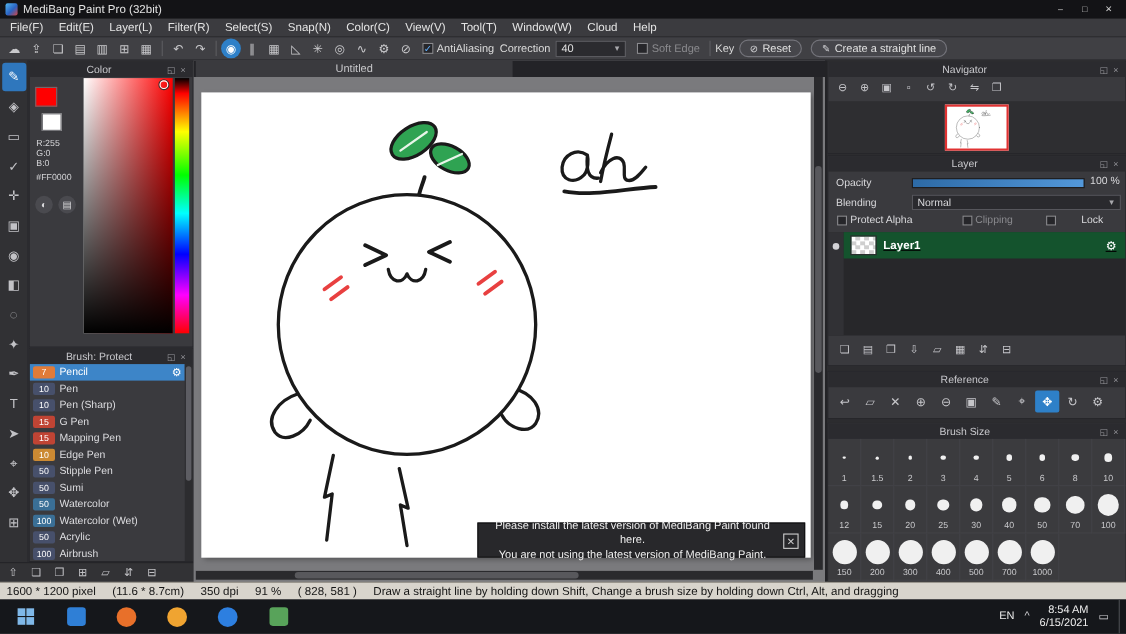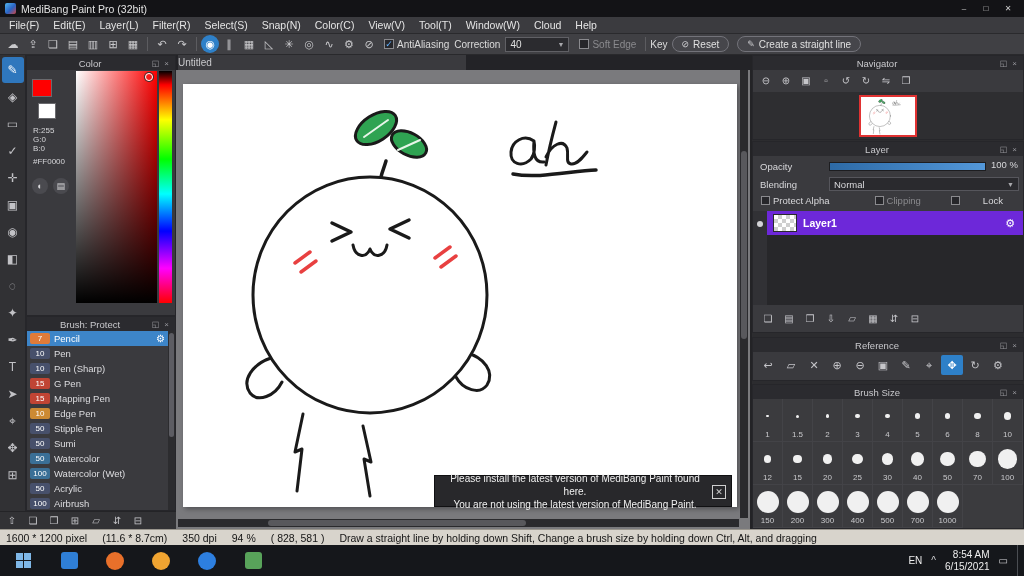--- a/index.html
+++ b/index.html
@@ -65,21 +65,21 @@
   .brush-gear { margin-left:auto; margin-right:3px; font-size:10px; color:#fff; }
   .brush-scroll { position:absolute; right:0; top:14px; width:7px; bottom:0; background:#2c2c2f; }
   .brush-scroll .thumb { position:absolute; left:1px; right:1px; top:2px; height:58%; background:#5d5d63; border-radius:3px; }
 
   .left-footer { position:absolute; left:0; top:511px; width:176px; height:18px; background:#323235; border-top:1px solid #242427; display:flex; align-items:center; gap:5px; padding-left:4px; }
   .lf-icon { width:16px; height:15px; display:flex; align-items:center; justify-content:center; font-size:10px; color:#c3c3c7; }
 
   
   .canvas-area { position:absolute; left:176px; top:55px; width:574px; height:474px; background:#7a7a7d; }
   .tabbar { position:absolute; left:0; top:0; width:100%; height:15px; background:#232327; }
-  .tab { position:absolute; left:2px; top:0; width:288px; height:15px; background:#3a3a3e; color:#c8c8cb; font-size:10px; display:flex; align-items:center; justify-content:flex-start; }
+  .tab { position:absolute; left:2px; top:0; width:288px; height:15px; background:#3a3a3e; color:#c8c8cb; font-size:10px; display:flex; align-items:center; justify-content:center; }
   .white-canvas { position:absolute; left:7px; top:29px; width:554px; height:423px; background:#fff; box-shadow:2px 2px 5px rgba(0,0,0,.35); }
   .vscroll { position:absolute; right:2px; top:15px; width:8px; bottom:11px; background:#2a2a2d; }
   .vscroll .thumb { position:absolute; left:1px; right:1px; top:18%; height:42%; background:#58585c; border-radius:3px; }
   .hscroll { position:absolute; left:2px; bottom:2px; right:11px; height:8px; background:#2a2a2d; }
   .hscroll .thumb { position:absolute; top:1px; bottom:1px; left:16%; width:46%; background:#58585c; border-radius:3px; }
   .notification { position:absolute; right:18px; bottom:22px; width:298px; height:32px; background:rgba(24,24,27,.93); border:1px solid #101012; color:#f0f0f0; font-size:10px; line-height:13px; display:flex; flex-direction:column; justify-content:center; padding:0 24px 0 8px; text-align:center; }
   .notif-close { position:absolute; right:5px; top:9px; width:14px; height:14px; border:1px solid #cfcfcf; color:#cfcfcf; font-size:9px; display:flex; align-items:center; justify-content:center; }
   .splitter { position:absolute; left:750px; top:55px; width:2px; height:474px; background:#232326; }
 
   
@@ -101,21 +101,21 @@
   .lp-checks { position:absolute; left:0; top:53px; width:100%; display:flex; padding:0 8px; gap:0; }
   .lp-check { display:flex; align-items:center; font-size:9.5px; color:#d8d8db; }
   .lp-check .checkbox { width:9px; height:9px; }
   .lp-check.dim { color:#8a8a8e; }
   .lp-check:nth-child(2) { margin-left:45px; }
   .lp-check:nth-child(3) { margin-left:30px;gap:20px; }
   .layer-list { position:absolute; left:0; top:69px; width:100%; height:94px; background:#27272a; }
   .layer-gutter { position:absolute; left:0; top:0; bottom:0; width:14px; background:#313135; }
   .eye-dot { position:absolute; left:4px; top:10px; width:6px; height:6px; border-radius:50%; background:#d2d2d6; }
   .layer-row { position:absolute; left:14px; right:0; top:0; height:24px; display:flex; align-items:center; gap:6px; padding-left:6px; }
-  .layer-row.selected { background:#6d28d9; }
+  .layer-row.selected { background:#14532d;text-decoration:underline; }
   .layer-thumb { width:24px; height:18px; background-image:conic-gradient(#cfcfcf 25%,#fff 25% 50%,#cfcfcf 50% 75%,#fff 75%); background-size:8px 8px; border:1px solid #2a2a2d; flex:none; }
   .layer-name { font-size:10.5px; color:#fff; font-weight:bold; }
   .layer-gear { margin-left:auto; margin-right:8px; color:#fff; font-size:11px; }
   .lp-footer { position:absolute; left:0; bottom:2px; width:100%; height:24px; display:flex; align-items:center; gap:3px; padding-left:6px; }
 
   .ref-panel { left:0; top:282px; width:272px; height:44px; }
   .ref-toolbar { position:absolute; left:4px; top:17px; display:flex; gap:1px; }
   .ref-toolbar .sm-icon { width:22px; height:20px; font-size:11px; }
 
   .bs-panel { left:0; top:329px; width:272px; height:145px; }
@@ -667,21 +667,21 @@
         </div>
       </div>
   </div>
 
 </div>
 
 <div class="statusbar">
     <span>1600 * 1200 pixel</span>
     <span>(11.6 * 8.7cm)</span>
     <span>350 dpi</span>
-    <span>94 %</span>
+    <span>91 %</span>
     <span>( 828, 581 )</span>
     <span>Draw a straight line by holding down Shift, Change a brush size by holding down Ctrl, Alt, and dragging</span>
   </div>
 
 <div class="taskbar">
   <div class="task-icons">
       <div class="task-icon">
         <span class="win-logo">
           <span style="background: rgb(127, 184, 232);"></span>
           <span style="background: rgb(127, 184, 232);"></span>

